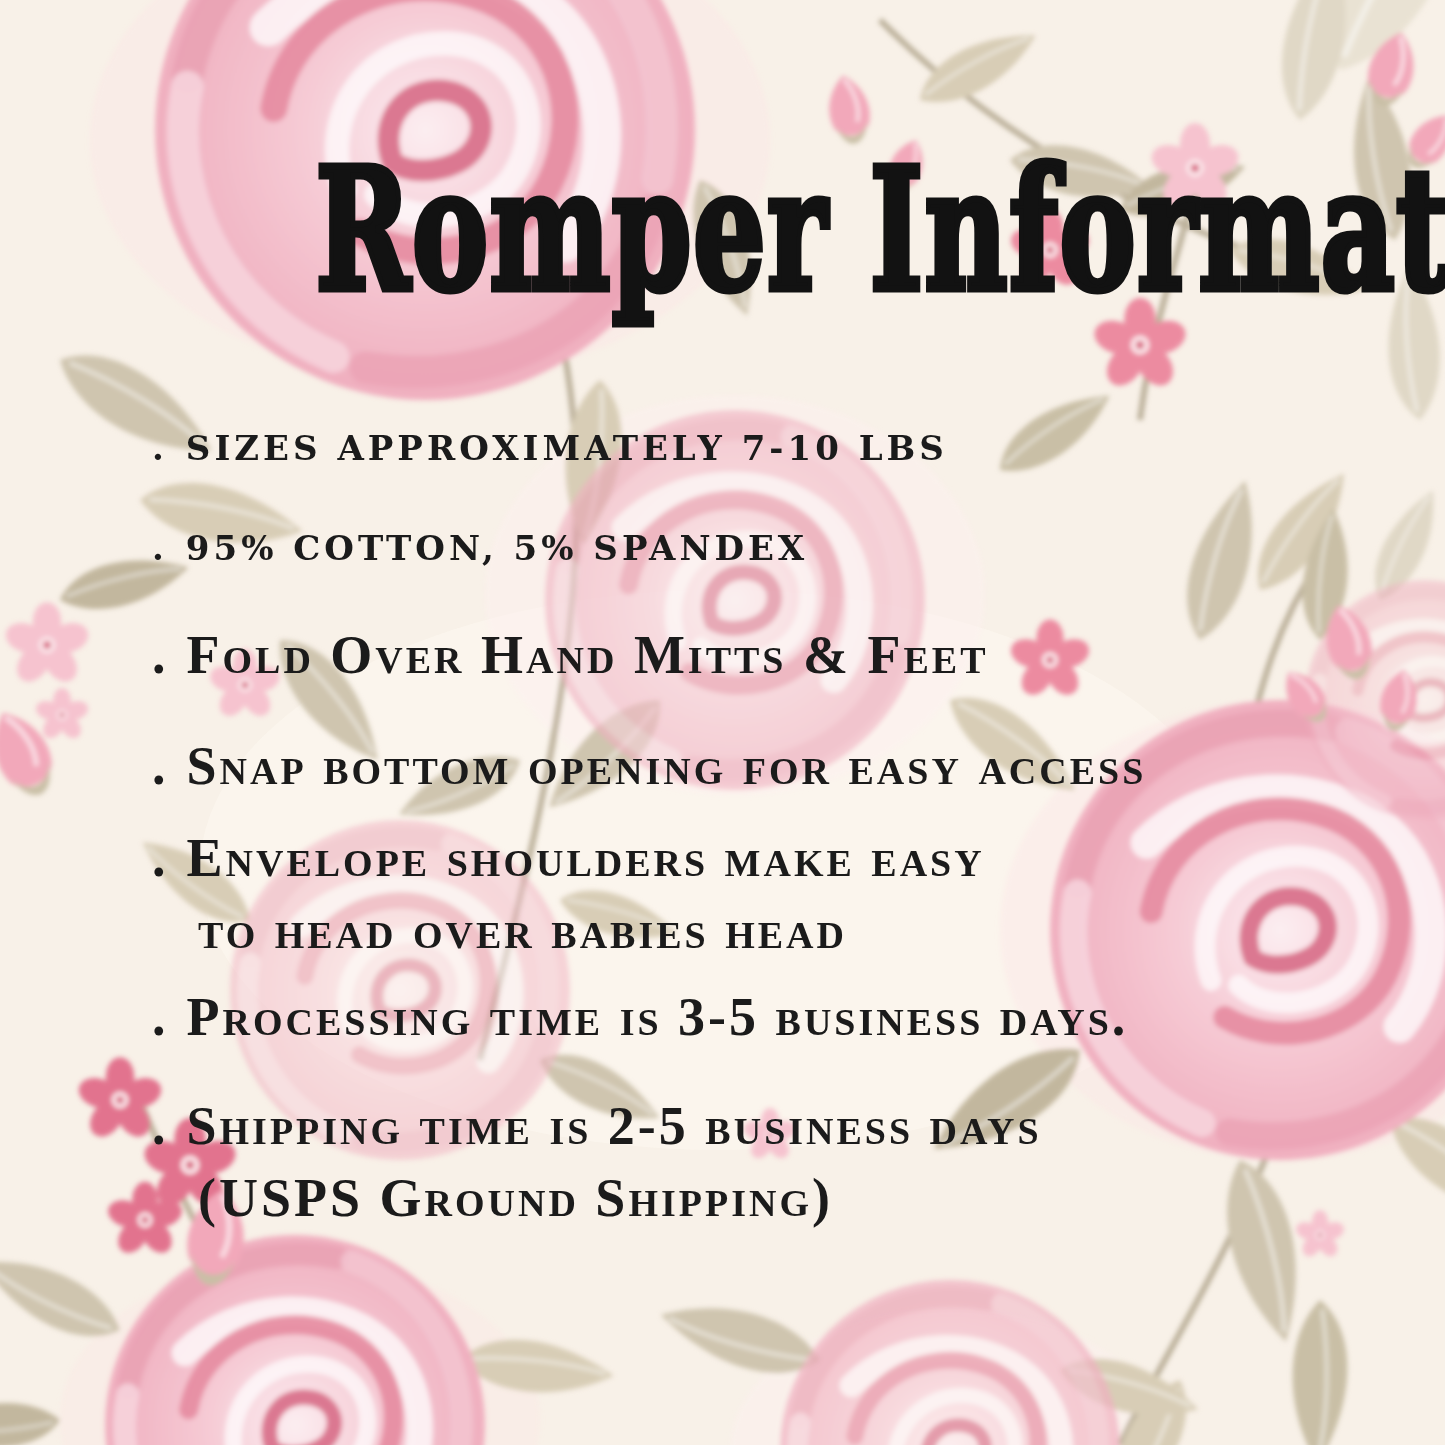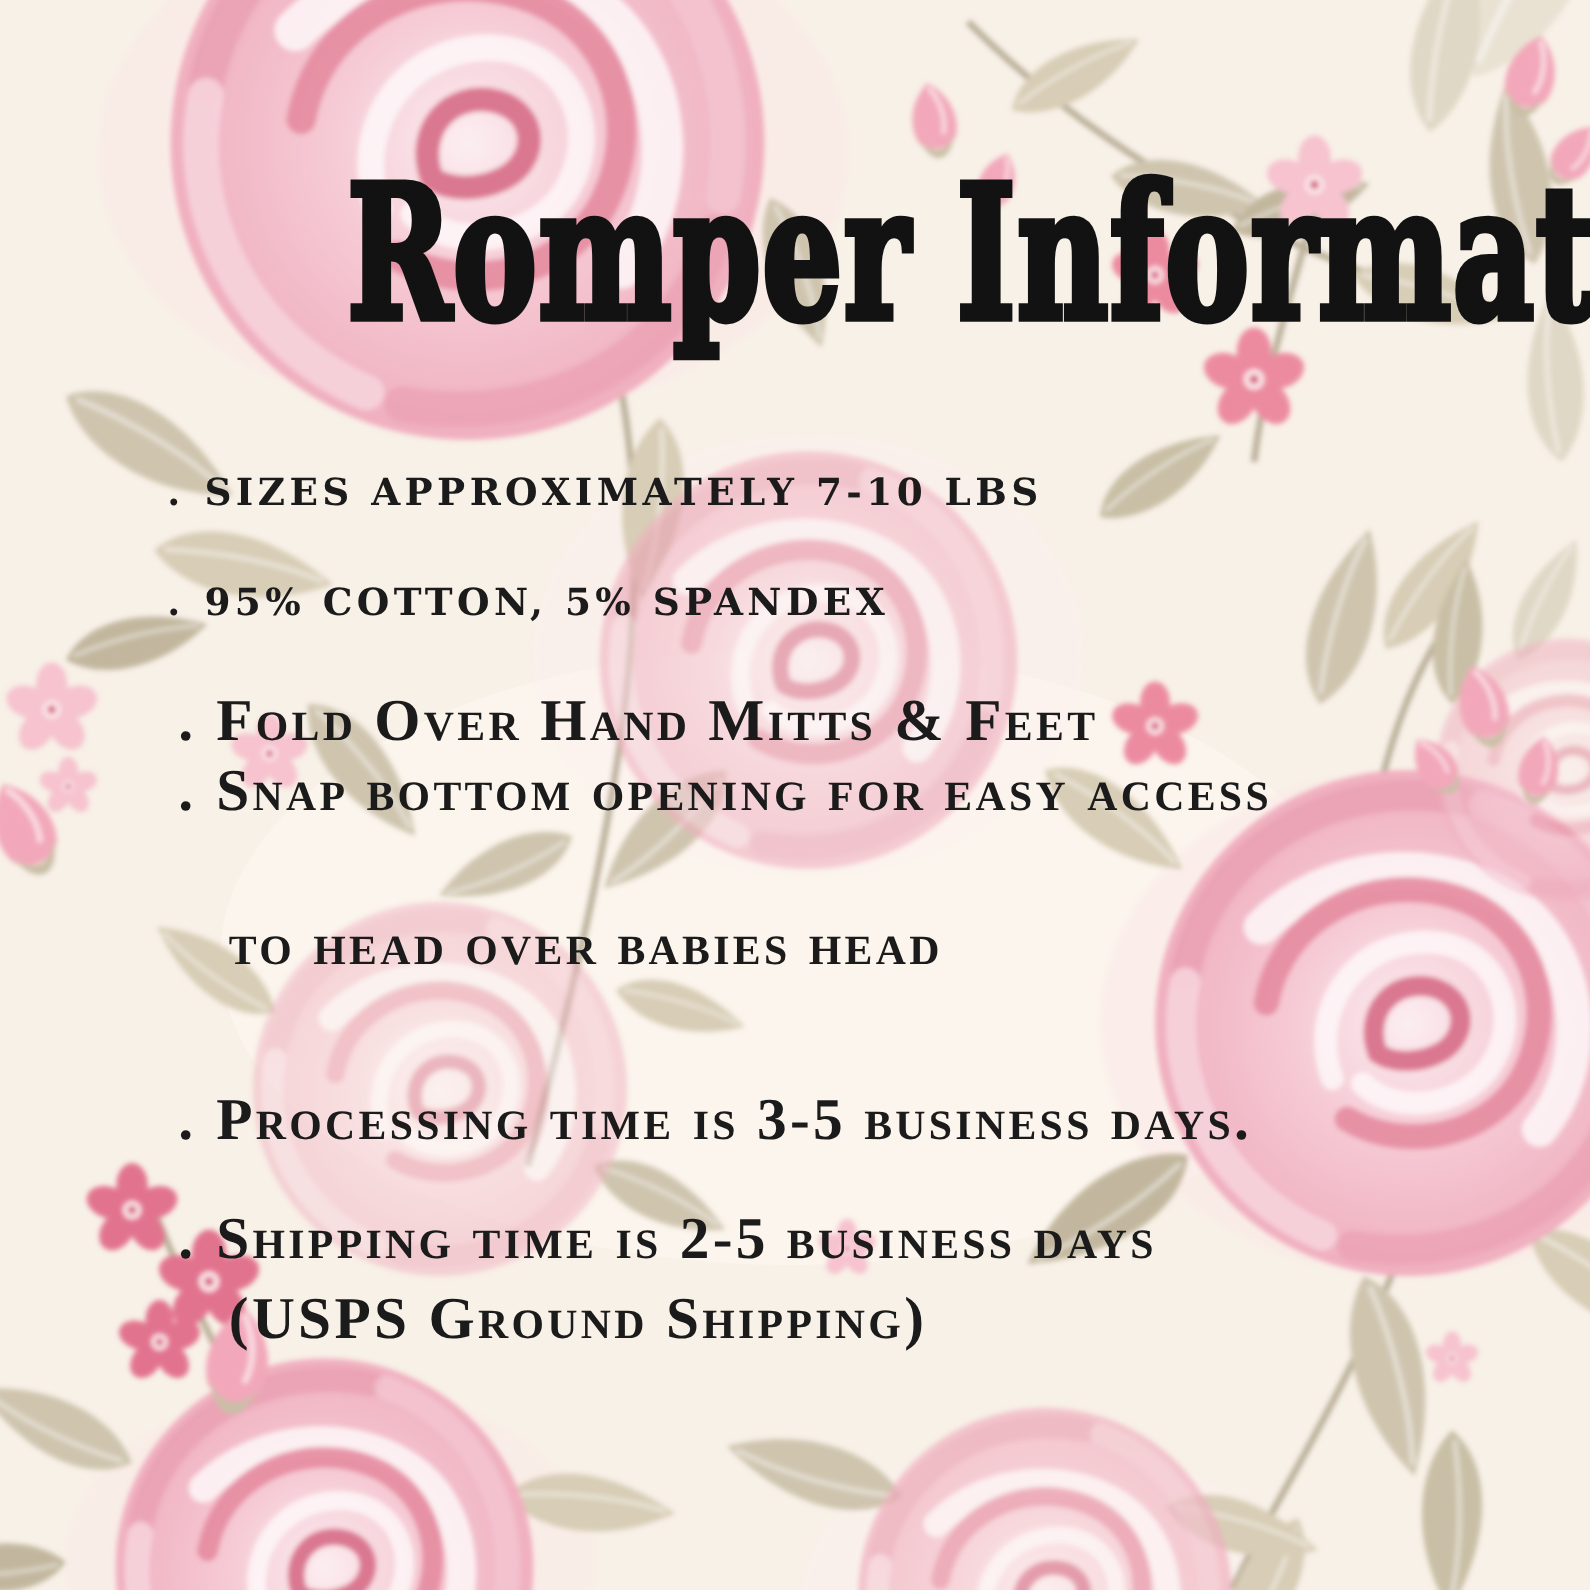--- a/index.html
+++ b/index.html
@@ -13,28 +13,28 @@
          font-size:168px;line-height:1;color:#121212;letter-spacing:2px;white-space:nowrap;
          -webkit-text-stroke:7px #121212;
          transform:scaleX(0.68);transform-origin:center top;}
 
   .item{position:absolute;left:152px;z-index:5;color:#1b1b1b;white-space:nowrap;}
   .item .row{display:block;}
   .item .marker{display:inline-block;margin-right:18px;}
   .caps-style{font-family:"DejaVu Serif", serif;font-weight:bold;font-size:34px;
               letter-spacing:4px;text-transform:uppercase;}
   .sc-style{font-family:"Liberation Serif", serif;font-weight:bold;font-size:54px;
-            letter-spacing:3px;font-variant:small-caps;margin-left:10px;}
+            letter-spacing:3px;font-variant:small-caps;}
   .two-line .row{line-height:72px;}
   .cont{padding-left:46px;}
 
   .i0{top:428px;}
   .i1{top:528px;text-align:right;}
   .i2{top:624px;}
-  .i3{top:687px;}
+  .i3{top:735px;}
   .i4{top:822px;}
   .i5{top:986px;text-align:center;}
   .i6{top:1090px;}
 </style>
 </head>
 <body>
 
 <div class="canvas">
 
   <svg class="bg" viewBox="0 0 1445 1445" aria-hidden="true">
@@ -216,20 +216,21 @@
 
   <div class="item sc-style i2">
     <span class="row"><span class="marker">.</span><span>Fold Over Hand Mitts &amp; Feet</span></span>
   </div>
 
   <div class="item sc-style i3">
     <span class="row"><span class="marker">.</span><span>Snap bottom opening for easy access</span></span>
   </div>
 
   <div class="item sc-style two-line i4">
+    <span class="row"><span class="marker">.</span><span>Envelope shoulders make easy</span></span>
     <span class="row cont">to head over babies head</span>
   </div>
 
   <div class="item sc-style i5">
     <span class="row"><span class="marker">.</span><span>Processing time is 3-5 business days.</span></span>
   </div>
 
   <div class="item sc-style two-line i6">
     <span class="row"><span class="marker">.</span><span>Shipping time is 2-5 business days</span></span>
     <span class="row cont">(USPS Ground Shipping)</span>

